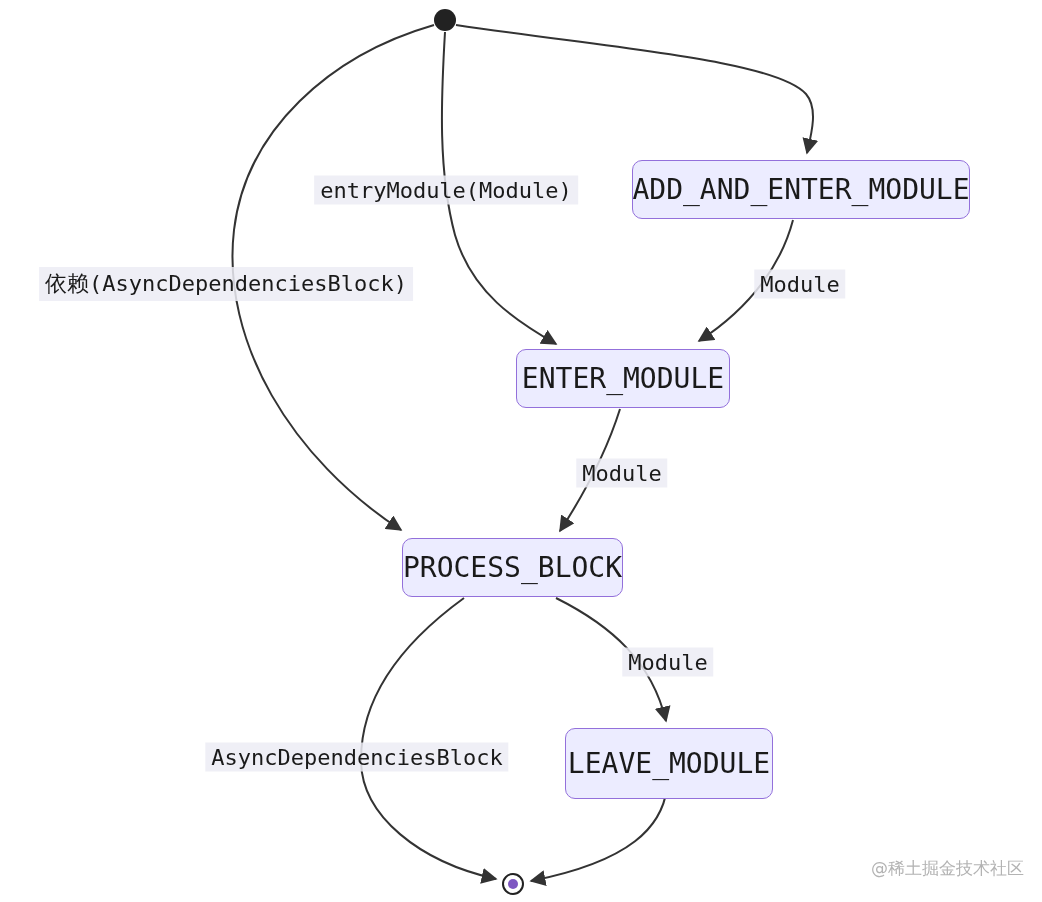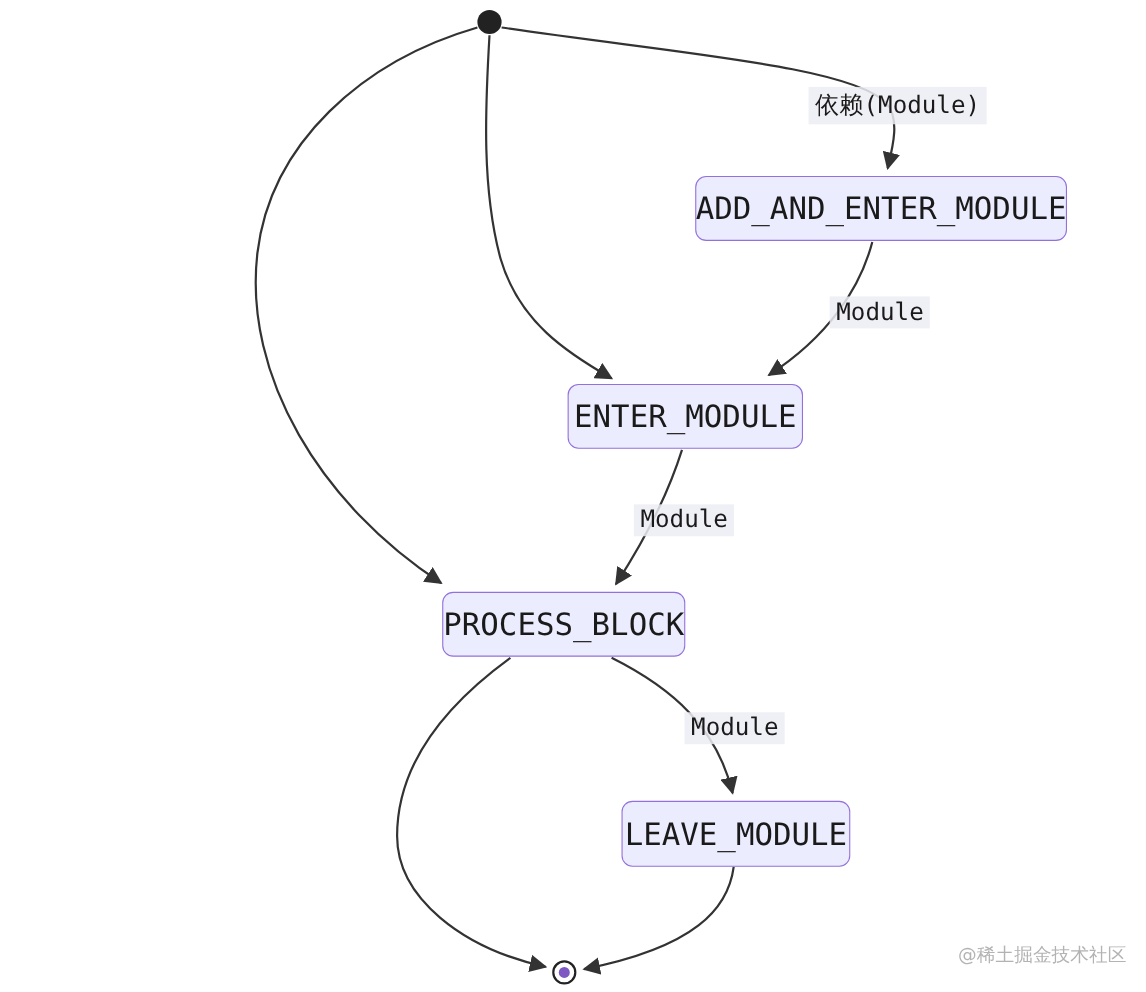--- a/index.html
+++ b/index.html
@@ -97,32 +97,34 @@
   </svg>
 
   <div class="start-node" style="left: 434px; top: 9px;"></div>
 
   <div class="state-node" style="left: 632px; top: 160px; width: 338px; height: 59px;">ADD_AND_ENTER_MODULE</div>
 
   <div class="state-node" style="left: 516px; top: 349px; width: 214px; height: 59px;">ENTER_MODULE</div>
 
   <div class="state-node" style="left: 402px; top: 538px; width: 221px; height: 59px;">PROCESS_BLOCK</div>
 
-  <div class="state-node" style="left: 565px; top: 728px; width: 208px; height: 60px;">LEAVE_MODULE</div>
+  <div class="state-node" style="left: 565px; top: 728px; width: 208px; height: 71px;">LEAVE_MODULE</div>
 
   <div class="end-node" style="left: 502px; top: 873px;">
     <div class="end-node-inner"></div>
   </div>
 
-  <div class="edge-label" style="left: 816px; top: 96px;">依赖(Module)</div>
 
+  <div class="edge-label" style="left: 446px; top: 190px;">entryModule(Module)</div>
 
+  <div class="edge-label" style="left: 226px; top: 284px;">依赖(AsyncDependenciesBlock)</div>
 
   <div class="edge-label" style="left: 800px; top: 284px;">Module</div>
 
   <div class="edge-label" style="left: 622px; top: 473px;">Module</div>
 
   <div class="edge-label" style="left: 668px; top: 662px;">Module</div>
 
+  <div class="edge-label" style="left: 357px; top: 757px;">AsyncDependenciesBlock</div>
 
   <div class="watermark">@稀土掘金技术社区</div>
 
 </div>
 
 </body></html>

